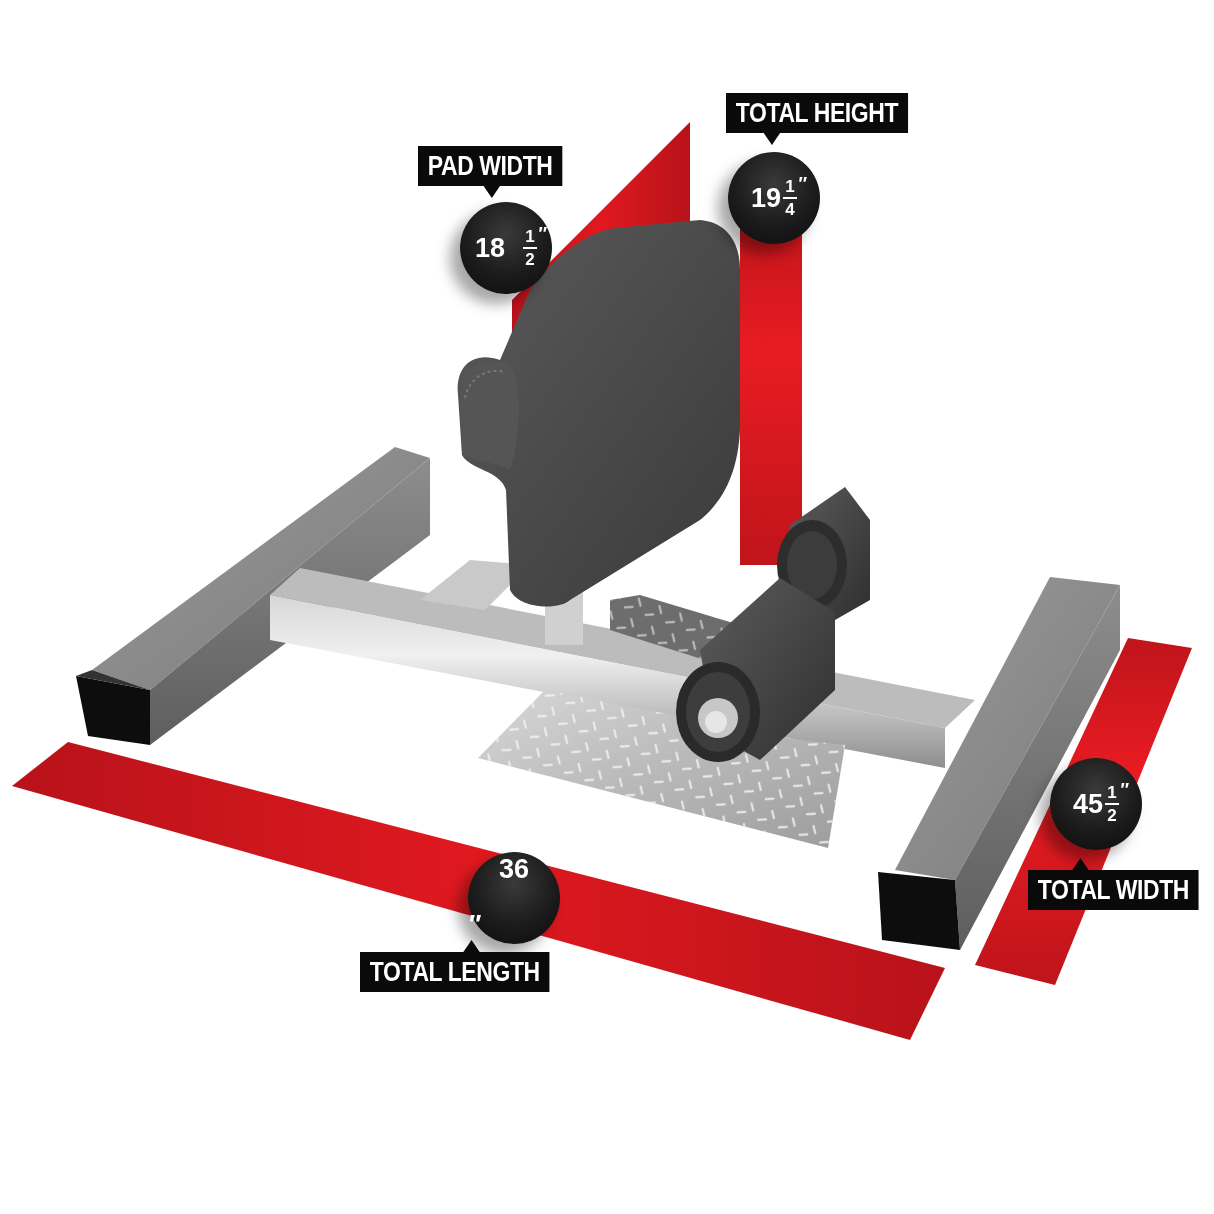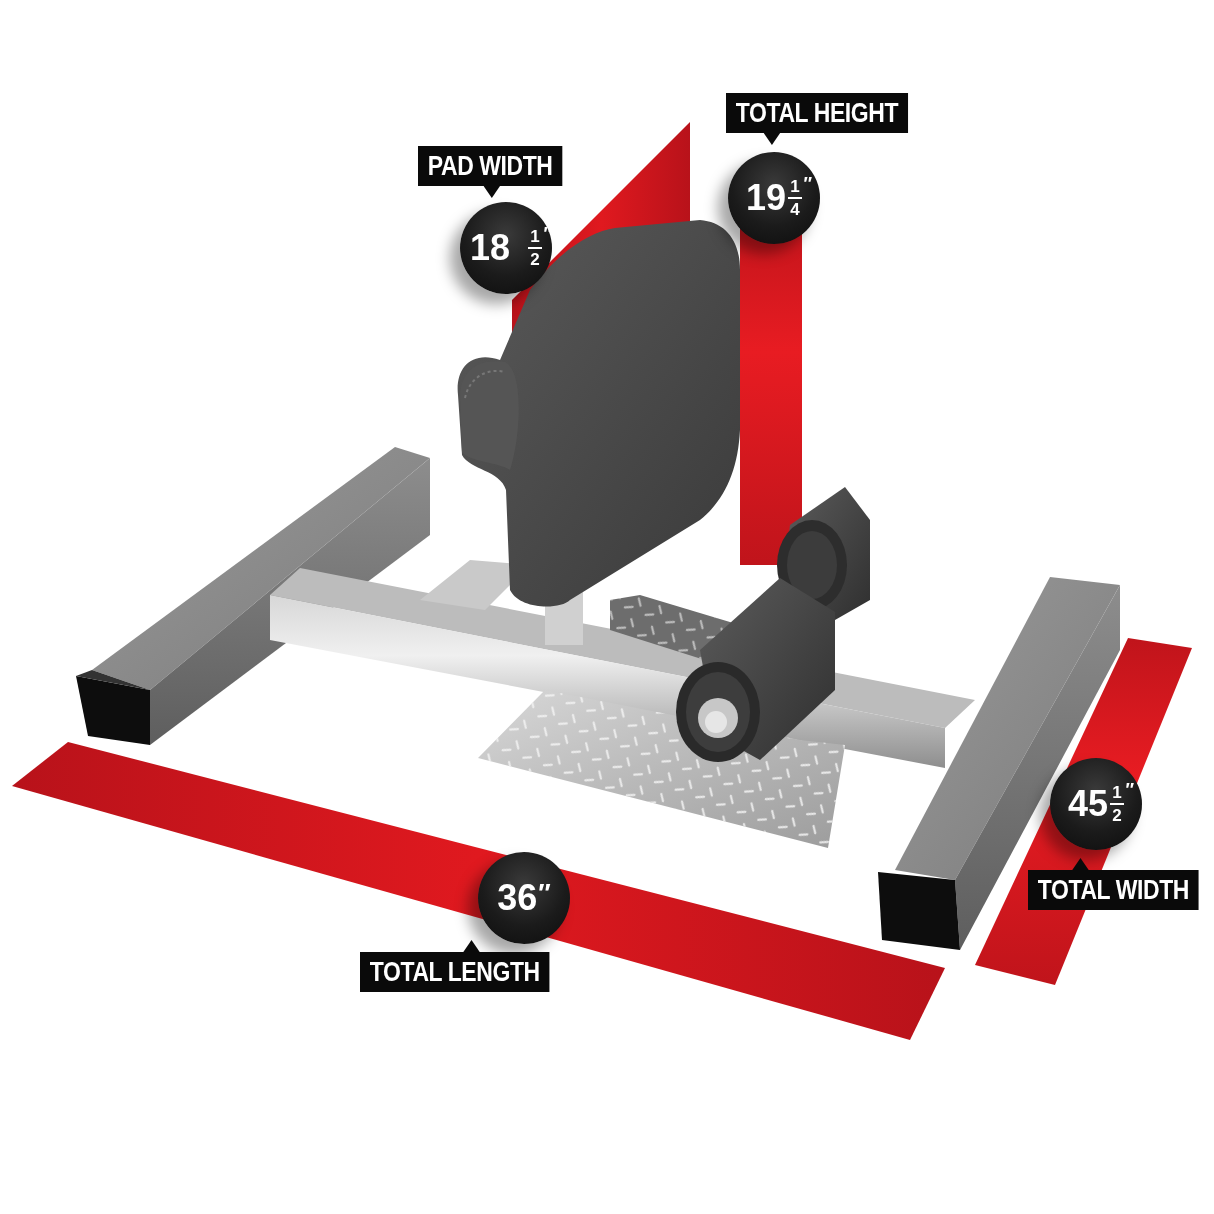--- a/index.html
+++ b/index.html
@@ -35,21 +35,21 @@
       position: absolute;
       width: 92px; height: 92px;
       border-radius: 50%;
       background: radial-gradient(circle at 50% 35%, #3a3a3a 0%, #1b1b1b 55%, #0c0c0c 100%);
       box-shadow: -10px 10px 14px rgba(0,0,0,0.35);
       color: #ffffff;
       font-family: "Liberation Sans", sans-serif;
       font-weight: bold;
       display: flex; align-items: center; justify-content: center;
     }
-    .badge .whole { font-size: 36px; line-height: 1; }
+    .badge .whole { font-size: 27px; line-height: 1; }
     .badge .frac { display: inline-flex; flex-direction: column; align-items: center; margin-left: 2px; position: relative; }
     .badge .num, .badge .den { font-size: 17px; line-height: 1; }
     .badge .bar { width: 14px; height: 2px; background: #ffffff; margin: 2px 0; }
     .badge .inch { font-size: 18px; position: absolute; top: -4px; right: -10px; }
     .badge .inch-inline { font-size: 26px; margin-left: 1px; align-self: flex-start; margin-top: 26px; }
   </style>
 </head>
 <body>
 
 <div id="stage">
@@ -189,21 +189,21 @@
       <span class="bar"></span>
       <span class="den">2</span>
       <span class="inch">″</span>
     </span>
   </div>
   <div class="label-box" style="left:1028px; top:870px;">
     <span class="pointer up" style="left:54px;"></span>
     <span>TOTAL WIDTH</span>
   </div>
 
-  <div class="badge" style="left:478px; top:852px;">
+  <div class="badge" style="left:468px; top:852px;flex-direction:column;">
     <span class="whole">36</span>
     <span class="inch-inline">″</span>
   </div>
   <div class="label-box" style="left:360px; top:952px;">
     <span class="pointer up" style="left:126px;"></span>
     <span>TOTAL LENGTH</span>
   </div>
 
 </div>
 

